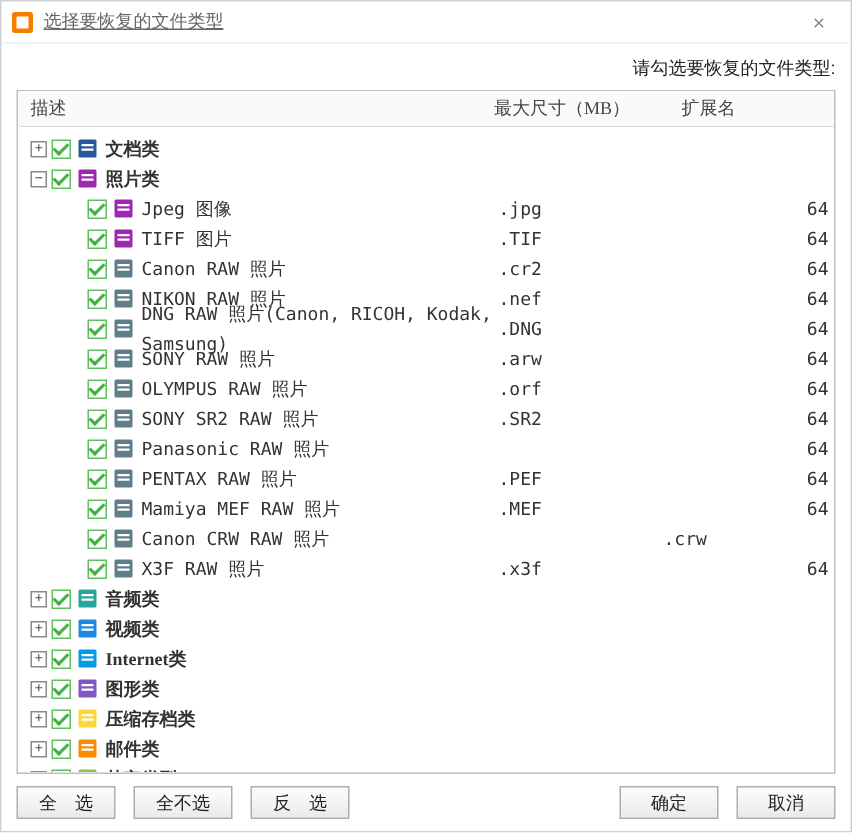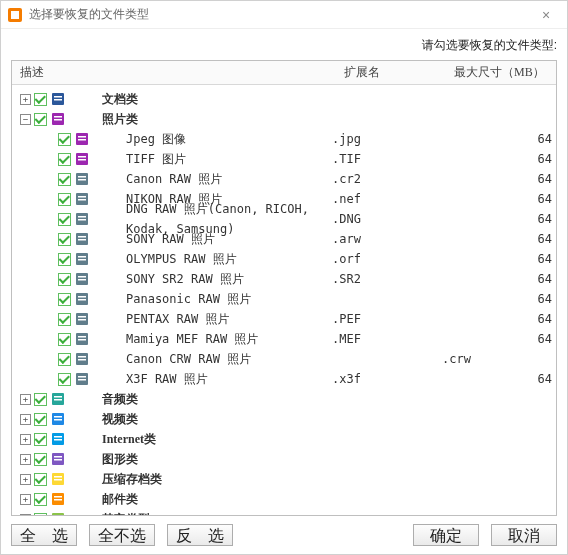--- a/index.html
+++ b/index.html
@@ -1,67 +1,67 @@
 <!DOCTYPE html>
 <html><head>
 <meta charset="utf-8">
 <style>
   * { box-sizing: border-box; }
   html, body { margin: 0; padding: 0; font-family: "Microsoft YaHei", "SimSun", Tahoma, sans-serif; font-size: 12px; color: #333; }
   .window { width: 568px; height: 555px; background: #fff; border: 1px solid #d0d0d0; display: flex; flex-direction: column; }
   .titlebar { height: 28px; display: flex; align-items: center; padding: 0 6px 0 6px; border-bottom: 1px solid #eee; }
   .titlebar .app-icon { width: 16px; height: 16px; margin-right: 6px; flex: 0 0 auto; }
-  .titlebar .title { flex: 1; color: #666; }
+  .titlebar .title { flex: 1; color: #666; text-decoration: underline; }
   .titlebar .close { width: 30px; text-align: center; color: #888; font-size: 14px; cursor: pointer; }
   .prompt { padding: 8px 10px 6px 10px; color: #222; text-align: right; }
   .tree-wrap { margin: 0 10px; border: 1px solid #bfbfbf; flex: 1; background: #fff; overflow: auto; }
-  .header-row { display: flex; align-items: center; height: 24px; border-bottom: 1px solid #d8d8d8; background: #fafafa; position: sticky; top: 0; }
+  .header-row { display: flex; align-items: center; height: 24px; border-bottom: 1px solid #d8d8d8; background: #fafafa; position: sticky; top: 0; gap: 15px; }
   .header-row .hcell { padding: 0 8px; color: #444; font-family: SimSun, Tahoma; }
   .hcell.desc { flex: 1; }
   .hcell.ext  { width: 110px; }
   .hcell.size { width: 110px; }
   .tree { padding: 4px 4px 6px 4px; }
   .node { display: flex; align-items: center; height: 20px; line-height: 20px; }
   .exp { width: 11px; height: 11px; border: 1px solid #8a8a8a; font-size: 9px; line-height: 9px; text-align: center; margin-right: 3px; color: #555; cursor: pointer; font-family: Consolas, monospace; }
   .exp.blank { border: none; visibility: hidden; }
   .chk { width: 13px; height: 13px; border: 1px solid #5fbf5f; background: #fff; display: inline-flex; align-items: center; justify-content: center; margin-right: 3px; cursor: pointer; }
   .chk::after { content: ""; display: block; width: 8px; height: 4px; border-left: 2px solid #3cae3c; border-bottom: 2px solid #3cae3c; transform: rotate(-45deg) translate(0px,-1px); }
   .icon { width: 16px; height: 16px; margin-right: 4px; flex: 0 0 auto; }
   .cat-label { font-weight: bold; font-family: SimSun, "Microsoft YaHei"; }
   .child-label { font-family: SimSun, monospace; }
   .ext-cell  { width: 110px; font-family: SimSun, monospace; }
   .size-cell { width: 110px; font-family: SimSun, monospace; text-align: right; }
-  .desccol { flex: 1; display: flex; align-items: center; margin-left: 32px; }
+  .desccol { flex: 1; display: flex; align-items: center; }
   .indent0 { padding-left: 4px; }
   .indent1 { padding-left: 28px; }
   .btnbar { height: 38px; display: flex; align-items: center; padding: 0 10px; gap: 12px; }
   .btnbar .spacer { flex: 1; }
-  button.win { min-width: 66px; height: 22px; background: linear-gradient(#fdfdfd,#eaeaea); border: 1px solid #adadad; font-size: 16px; cursor: pointer; font-family: Liberation Serif, serif; color: #222; }
+  button.win { min-width: 66px; height: 22px; background: linear-gradient(#fdfdfd,#eaeaea); border: 1px solid #adadad; font-size: 12px; cursor: pointer; font-family: Liberation Serif, serif; color: #222; }
 </style>
 </head>
 <body>
 
 <div class="window">
 
   <div class="titlebar">
     <svg class="app-icon" viewBox="0 0 16 16">
       <rect x="1" y="1" width="14" height="14" rx="2" fill="#f57c00"></rect>
       <rect x="4" y="4" width="8" height="8" fill="#fff"></rect>
     </svg>
     <span class="title">选择要恢复的文件类型</span>
     <span class="close">×</span>
   </div>
 
   <div class="prompt">请勾选要恢复的文件类型:</div>
 
   <div class="tree-wrap">
     <div class="header-row">
       <div class="hcell desc">描述</div>
+      <div class="hcell size">最大尺寸（MB）</div>
       <div class="hcell ext">扩展名</div>
-      <div class="hcell size">最大尺寸（MB）</div>
     </div>
     <div class="tree" id="tree">
         <div class="node indent0">
           <span class="exp">+</span>
           <span class="chk"></span>
           <svg class="icon" viewBox="0 0 16 16">
             <rect x="2" y="2" width="12" height="12" rx="1" fill="#2b579a"></rect>
             <rect x="4" y="5" width="8" height="1.5" fill="#fff"></rect>
             <rect x="4" y="8" width="8" height="1.5" fill="#fff"></rect>
           </svg>

